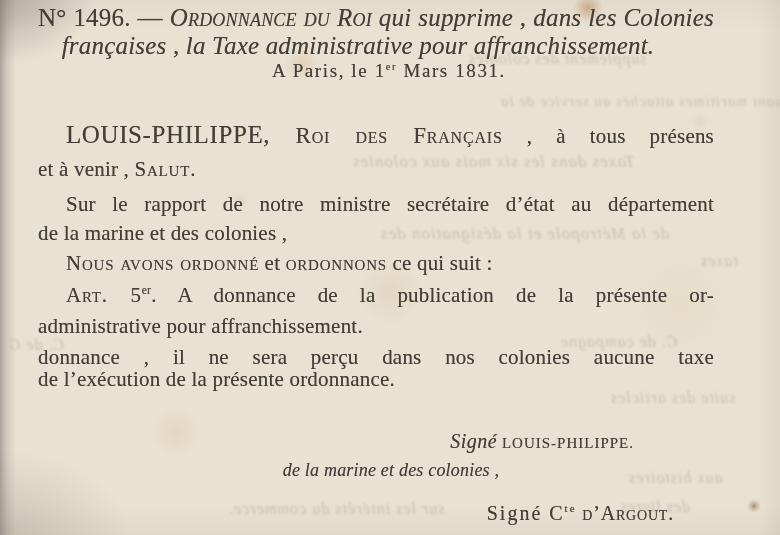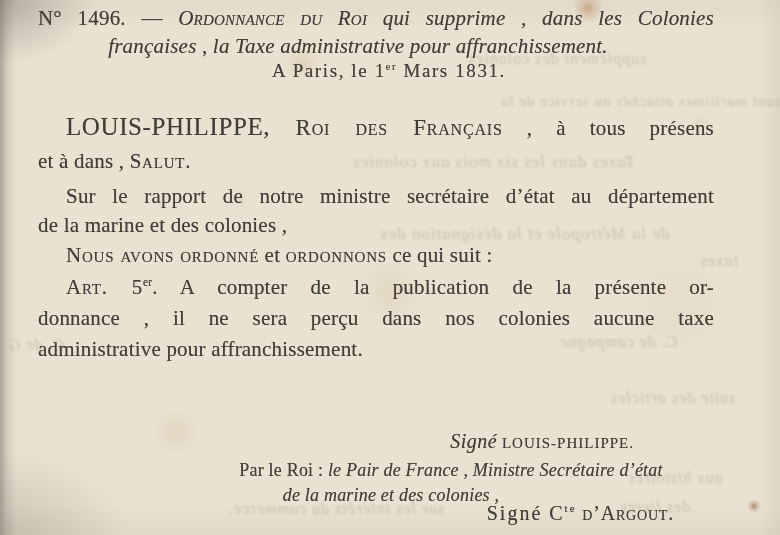--- a/index.html
+++ b/index.html
@@ -35,29 +35,29 @@
     font-style:italic;
     white-space:nowrap;
     letter-spacing:1px;
   }
 
   .text-block{position:absolute;left:38px;top:0;width:676px;}
   .line{position:relative;text-shadow:0 0 0.6px rgba(62,57,50,0.55);letter-spacing:0.2px;}
   .just{text-align:justify;text-align-last:justify;}
   .abs{position:absolute;left:0;right:0;}
 
-  .hdr{font-size:21px;font-style:italic;line-height:28px;}
+  .hdr{font-size:25px;font-style:italic;line-height:28px;}
   .roman{font-style:normal;}
   .sc{font-variant:small-caps;}
   .hdr-l2{text-align:center;padding-right:36px;}
 
   .dateline{font-size:19px;letter-spacing:1.6px;text-align:center;padding-left:26px;}
 
   .body-l{font-size:21px;line-height:30px;}
-  .indent{padding-left:28px;}
+  .indent{padding-left:28px;margin-top:8px;}
   .kname{font-size:25px;letter-spacing:0.6px;}
   .ktitle{font-size:23px;}
   .sc1{font-variant:small-caps;letter-spacing:0.8px;}
 
   .sig1{font-size:20px;text-align:right;padding-right:80px;letter-spacing:0.5px;}
   .sig1 .name{font-size:15px;letter-spacing:1px;}
   .csig{font-size:18px;line-height:25px;font-style:italic;}
   .csig-l1{text-align:center;padding-left:150px;}
   .csig-l2{text-align:center;padding-left:30px;}
   .sig2{font-size:20px;text-align:right;padding-right:40px;letter-spacing:2px;}
@@ -87,42 +87,42 @@
 
     <div class="abs" style="top:4px">
       <div class="line hdr just"><span class="roman">N° 1496. — </span><span class="sc">Ordonnance du Roi</span><span> qui supprime , dans les Colonies</span></div>
       <div class="line hdr hdr-l2">françaises , la Taxe administrative pour affranchissement.</div>
     </div>
 
     <div class="abs line dateline" style="top:60px"><span>A Paris, le 1</span><sup>er</sup><span> Mars 1831.</span></div>
 
     <div class="abs" style="top:110px">
       <div class="line body-l just indent" style="line-height:34px"><span class="kname">LOUIS-PHILIPPE, </span><span class="ktitle sc1">Roi des Français</span><span> , à tous présens</span></div>
-      <div class="line body-l" style="line-height:32px"><span>et à dans , </span><span class="sc1">Salut.</span></div>
+      <div class="line body-l" style="line-height:32px"><span>et à venir , </span><span class="sc1">Salut.</span></div>
     </div>
 
     <div class="abs" style="top:182px">
       <div class="line body-l just indent" style="line-height:29px">Sur le rapport de notre ministre secrétaire d’état au département</div>
       <div class="line body-l" style="line-height:29px">de la marine et des colonies ,</div>
     </div>
 
     <div class="abs line body-l indent" style="top:240px"><span class="sc1">Nous avons ordonné</span><span> et </span><span class="sc1">ordonnons</span><span> ce qui suit :</span></div>
 
     <div class="abs" style="top:272px">
-      <div class="line body-l just indent" style="line-height:31px"><span class="sc1">Art. 5</span><sup>er</sup><span>. A compter de la publication de la présente or-</span></div>
+      <div class="line body-l just indent" style="line-height:31px"><span class="sc1">Art. 5</span><sup>er</sup><span>. A donnance de la publication de la présente or-</span></div>
+      <div class="line body-l" style="line-height:31px">administrative pour affranchissement.</div>
       <div class="line body-l just" style="line-height:31px">donnance , il ne sera perçu dans nos colonies aucune taxe</div>
-      <div class="line body-l" style="line-height:31px">administrative pour affranchissement.</div>
     </div>
 
     <div class="abs" style="top:364px">
+      <div class="line body-l" style="line-height:31px">de l’exécution de la présente ordonnance.</div>
     </div>
 
     <div class="abs line sig1" style="top:430px"><i>Signé</i><span class="name"> LOUIS-PHILIPPE.</span></div>
 
     <div class="abs" style="top:458px">
-      <div class="line csig csig-l1"><span class="roman">Par le Roi : </span><span>le Pair de France , Ministre Secrétaire d’état</span></div>
       <div class="line csig csig-l2">de la marine et des colonies ,</div>
     </div>
 
     <div class="abs line sig2" style="top:502px"><span>Signé C</span><sup>te</sup><span class="sc1"> d’Argout.</span></div>
 
   </div>
 </div>
 
 </body></html>

